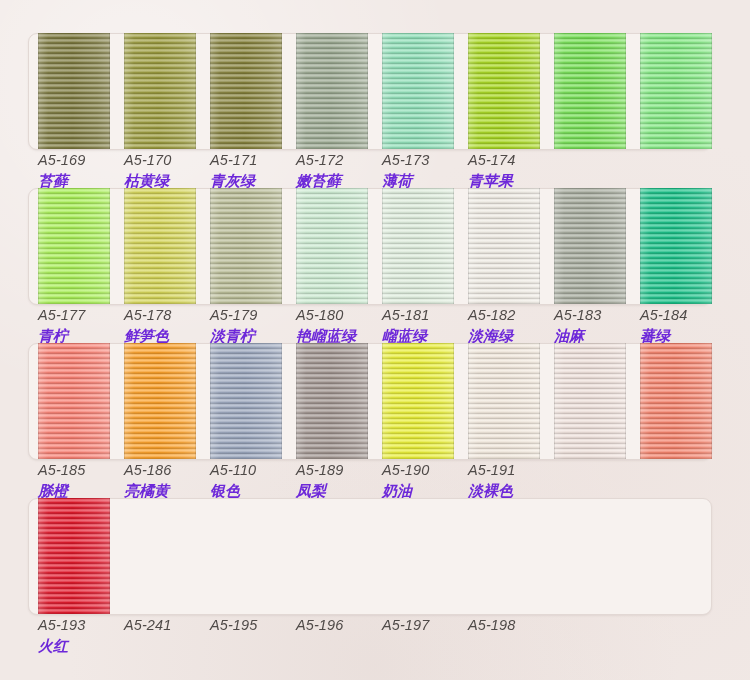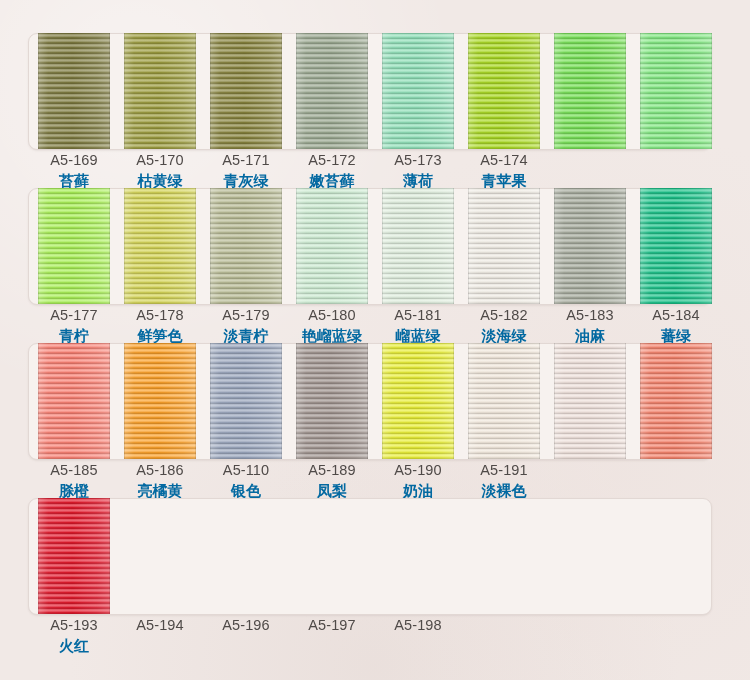--- a/index.html
+++ b/index.html
@@ -108,34 +108,35 @@
     left: 0;
     top: 117px;
     width: 750px;
     display: flex;
     padding-left: 38px;
     box-sizing: border-box;
   }
   .label-cell {
     width: 72px;
     margin-right: 14px;
-    text-align: center;
+    text-align: left;
+    font-style: italic;
   }
   .code {
     font-family: "Liberation Sans", sans-serif;
     font-size: 14.5px;
     color: #4f4a48;
     line-height: 20px;
     letter-spacing: 0.1px;
     white-space: nowrap;
   }
   .cname {
     font-family: "DejaVu Serif", "Liberation Serif", serif;
     font-size: 15px;
-    color: #0369a1;
+    color: #6d28d9;
     line-height: 21px;
     margin-top: 1px;
     white-space: nowrap;
     font-weight: 600;
   }
   .cname:empty { min-height: 21px; }
 </style>
 </head>
 <body>
 
@@ -428,21 +429,25 @@
         <div class="cell empty"></div>
         <div class="cell empty"></div>
         <div class="cell empty"></div>
       </div>
       <div class="labels">
         <div class="label-cell">
           <div class="code">A5-193</div>
           <div class="cname">火红</div>
         </div>
         <div class="label-cell">
-          <div class="code">A5-194</div>
+          <div class="code">A5-241</div>
+          <div class="cname"></div>
+        </div>
+        <div class="label-cell">
+          <div class="code">A5-195</div>
           <div class="cname"></div>
         </div>
         <div class="label-cell">
           <div class="code">A5-196</div>
           <div class="cname"></div>
         </div>
         <div class="label-cell">
           <div class="code">A5-197</div>
           <div class="cname"></div>
         </div>

